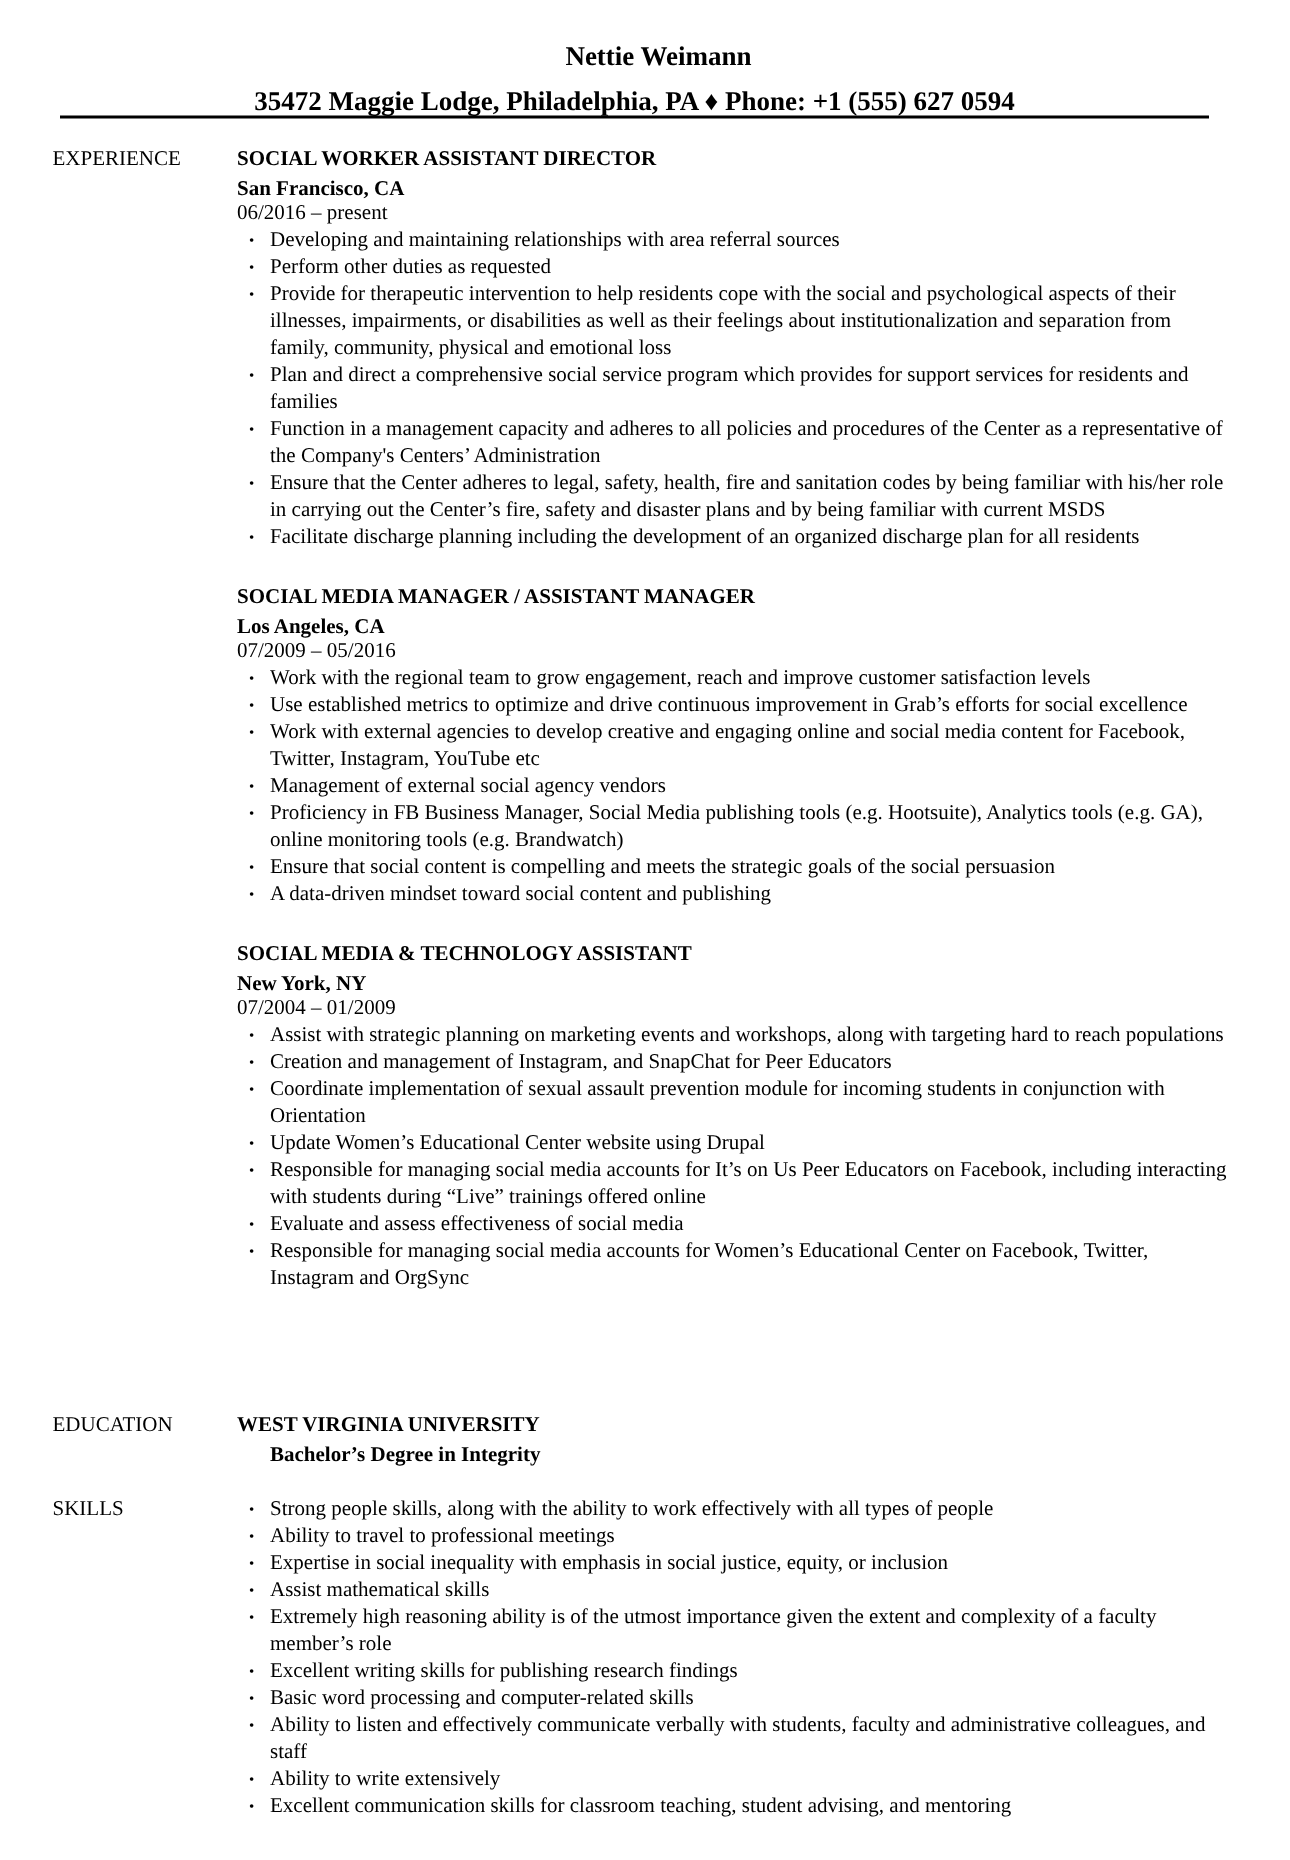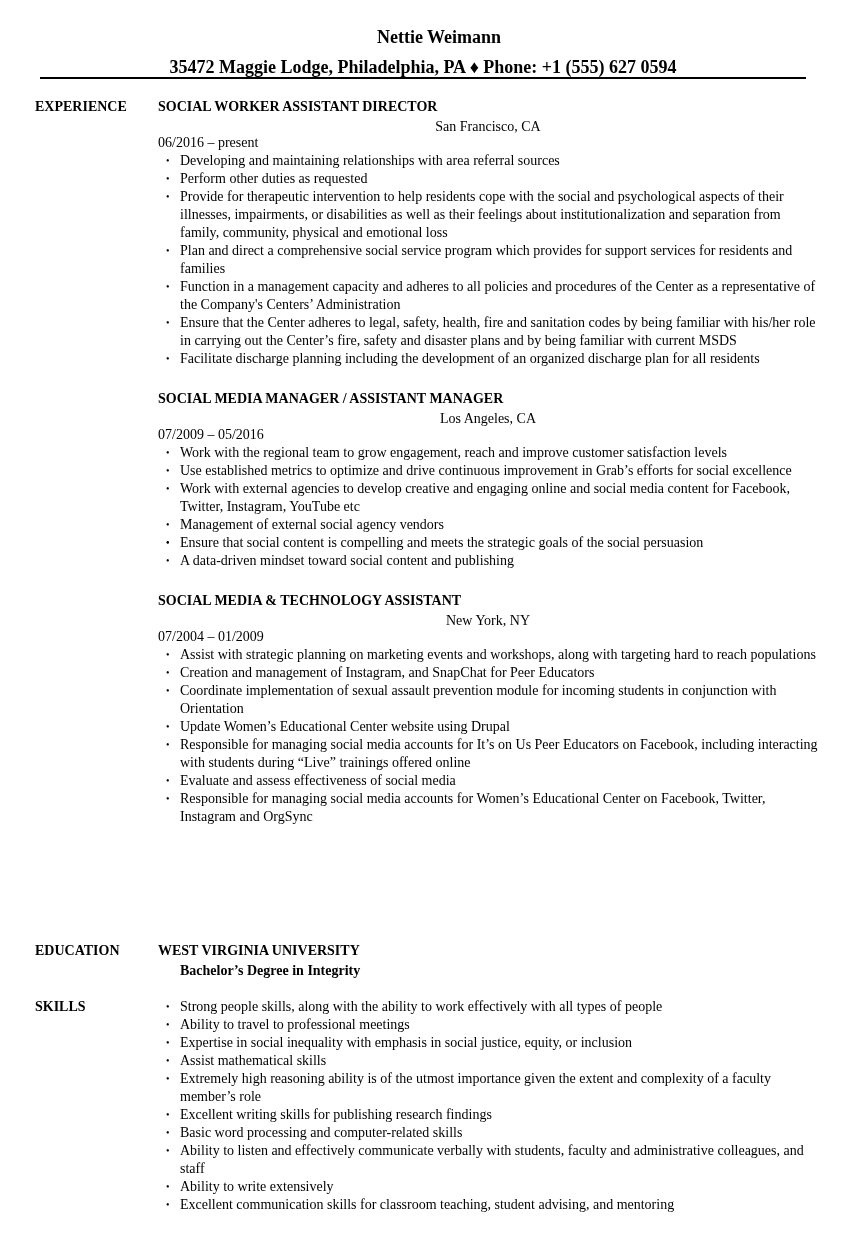--- a/index.html
+++ b/index.html
@@ -53,44 +53,43 @@
     }
     .section {
       position: absolute;
       left: 0;
       width: 860px;
     }
     .section-label {
       position: absolute;
       left: 35px;
       top: 0;
-      font-weight: bold;
+      font-weight: normal;
       font-size: 14px;
       line-height: 18px;
       letter-spacing: 0;
     }
     .section-body {
       position: absolute;
       left: 158px;
       top: 0;
       width: 660px;
     }
     .job {
       margin-bottom: 22px;
     }
     .job-title {
       font-weight: bold;
       font-size: 14px;
       line-height: 18px;
       margin-bottom: 2px;
     }
     .job-location {
-      font-weight: normal;
+      font-weight: bold;
       line-height: 17px;
-      text-align: center;
     }
     .job-dates {
       line-height: 15px;
       margin-bottom: 2px;
     }
     ul.bullets {
       list-style: none;
       margin: 0;
       padding: 0;
     }
@@ -153,21 +152,21 @@
 
     <div class="job">
       <div class="job-title">SOCIAL MEDIA MANAGER / ASSISTANT MANAGER</div>
       <div class="job-location">Los Angeles, CA</div>
       <div class="job-dates">07/2009 – 05/2016</div>
       <ul class="bullets">
         <li><span class="bullet">•</span><span>Work with the regional team to grow engagement, reach and improve customer satisfaction levels</span></li>
         <li><span class="bullet">•</span><span>Use established metrics to optimize and drive continuous improvement in Grab’s efforts for social excellence</span></li>
         <li><span class="bullet">•</span><span>Work with external agencies to develop creative and engaging online and social media content for Facebook, Twitter, Instagram, YouTube etc</span></li>
         <li><span class="bullet">•</span><span>Management of external social agency vendors</span></li>
-        <li><span class="bullet">•</span></li>
+        <li><span class="bullet">•</span><span>Proficiency in FB Business Manager, Social Media publishing tools (e.g. Hootsuite), Analytics tools (e.g. GA), online monitoring tools (e.g. Brandwatch)</span></li>
         <li><span class="bullet">•</span><span>Ensure that social content is compelling and meets the strategic goals of the social persuasion</span></li>
         <li><span class="bullet">•</span><span>A data-driven mindset toward social content and publishing</span></li>
       </ul>
     </div>
 
     <div class="job">
       <div class="job-title">SOCIAL MEDIA &amp; TECHNOLOGY ASSISTANT</div>
       <div class="job-location">New York, NY</div>
       <div class="job-dates">07/2004 – 01/2009</div>
       <ul class="bullets">

